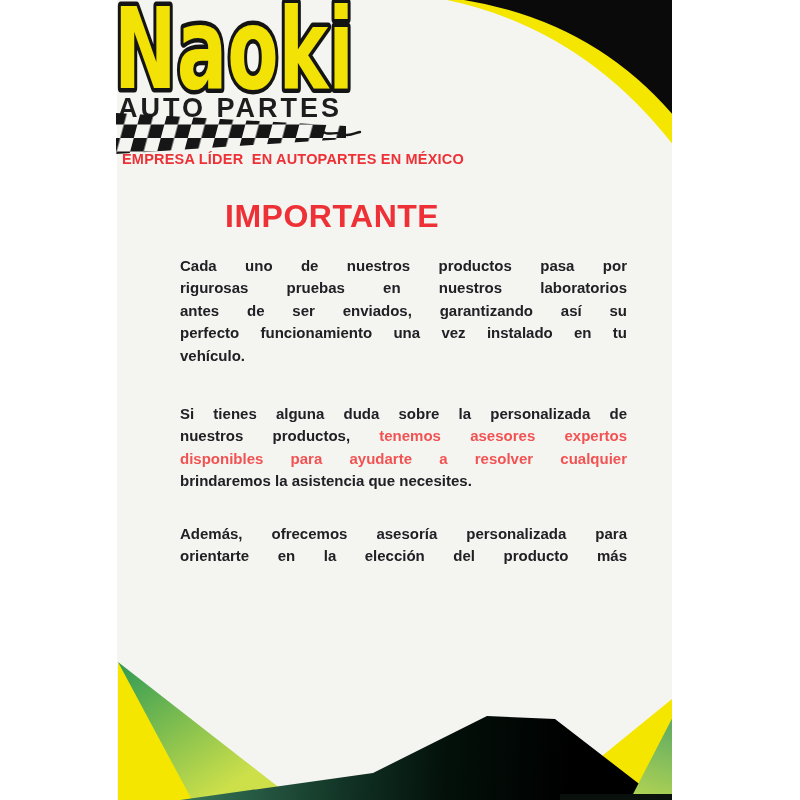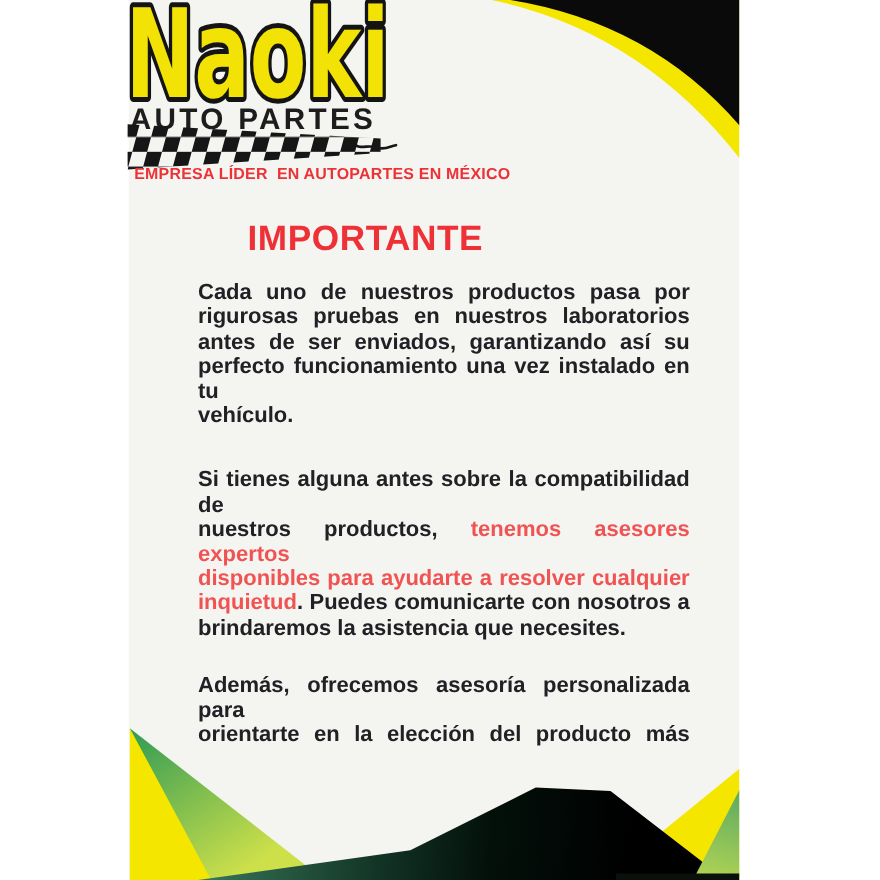--- a/index.html
+++ b/index.html
@@ -24,21 +24,21 @@
     left:122px;top:151px;font-size:14.5px;font-weight:700;letter-spacing:.2px;
     color:#ed3237;white-space:pre;text-align:right;
   }
   #page-title{
     left:178px;top:198px;font-size:32px;font-weight:700;letter-spacing:.5px;
     color:#ee3137;
     margin-left:47px;
   }
   #body-text{
     left:180px;top:255px;width:447px;
-    font-size:20px;font-weight:700;color:#202025;line-height:22.4px;
+    font-size:15px;font-weight:700;color:#202025;line-height:22.4px;
   }
   .paragraph{margin:0 0 36px 0;}
   .paragraph:nth-child(2){margin-bottom:30px;}
   .paragraph:last-child{margin-bottom:16px;}
   .line{
     text-align:justify;text-align-last:justify;text-justify:inter-word;
     white-space:normal;
   }
   .line.last{text-align-last:left;}
   .red{color:#f15353;}
@@ -102,24 +102,23 @@
 
   <div id="body-text" class="abs">
       <div class="paragraph">
         <div class="line"><span>Cada uno de nuestros productos pasa por</span></div>
         <div class="line"><span>rigurosas pruebas en nuestros laboratorios</span></div>
         <div class="line"><span>antes de ser enviados, garantizando así su</span></div>
         <div class="line"><span>perfecto funcionamiento una vez instalado en tu</span></div>
         <div class="line last"><span>vehículo.</span></div>
       </div>
       <div class="paragraph">
-        <div class="line"><span>Si tienes alguna antes sobre la compatibilidad de</span></div>
+        <div class="line"><span>Si tienes alguna duda sobre la personalizada de</span></div>
         <div class="line"><span>nuestros productos, </span><span class="red">tenemos asesores expertos</span></div>
         <div class="line"><span class="red">disponibles para ayudarte a resolver cualquier</span></div>
-        <div class="line"><span class="red">inquietud</span><span>. Puedes comunicarte con nosotros a</span></div>
         <div class="line last"><span>brindaremos la asistencia que necesites.</span></div>
       </div>
       <div class="paragraph">
         <div class="line"><span>Además, ofrecemos asesoría personalizada para</span></div>
         <div class="line"><span>orientarte en la elección del producto más</span></div>
       </div>
     </div>
 
 </div>
 

